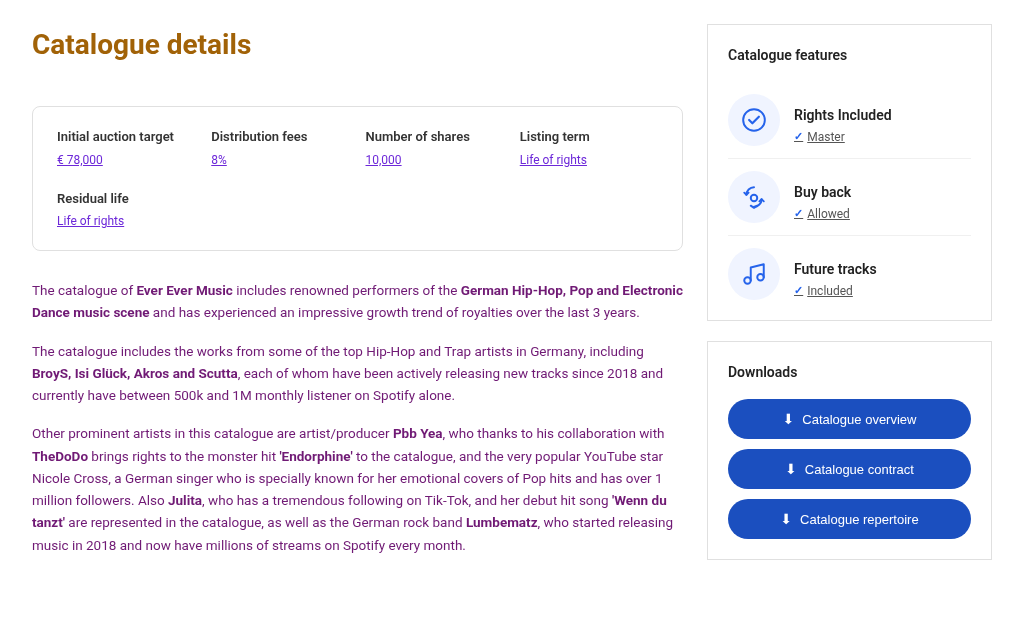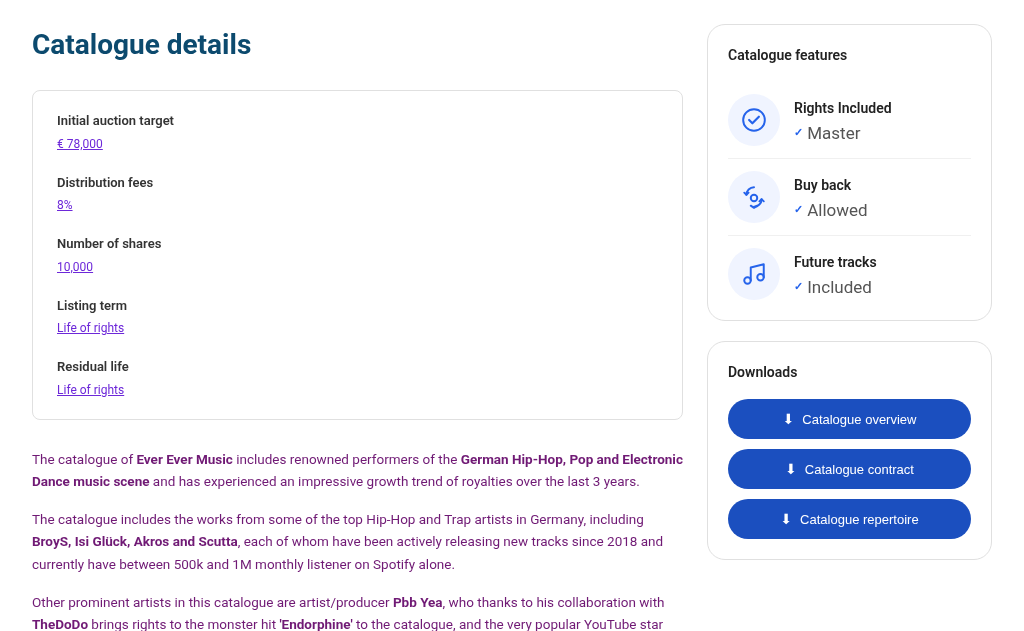--- a/index.html
+++ b/index.html
@@ -17,29 +17,29 @@
       max-width: 1024px;
       margin: 0 auto;
     }
     .main-content {
       flex: 1;
       min-width: 0;
     }
     .page-title {
       font-size: 28px;
       font-weight: 700;
-      margin-bottom: 24px;
-      color: #0c4a6e;
+      margin-bottom: 40px;
+      color: #a16207;
     }
     .stats-card {
       border: 1px solid #e0e0e0;
       border-radius: 8px;
       padding: 20px 24px;
       display: grid;
-      grid-template-columns: repeat(1, 1fr);
+      grid-template-columns: repeat(4, 1fr);
       gap: 20px 16px;
       margin-bottom: 28px;
     }
     .stat-item {}
     .stat-label {
       font-size: 13px;
       font-weight: 600;
       color: #333;
       margin-bottom: 4px;
     }
@@ -60,21 +60,21 @@
     
     .sidebar {
       width: 285px;
       flex-shrink: 0;
       display: flex;
       flex-direction: column;
       gap: 20px;
     }
     .sidebar-card {
       border: 1px solid #e0e0e0;
-      border-radius: 18px;
+      border-radius: 0;
       padding: 20px 20px;
     }
     .sidebar-card-title {
       font-size: 14px;
       font-weight: 600;
       color: #222;
       margin-bottom: 16px;
     }
     .feature-item {
       display: flex;
@@ -105,25 +105,26 @@
       height: 26px;
     }
     .feature-text {}
     .feature-name {
       font-size: 14px;
       font-weight: 600;
       color: #222;
       margin-bottom: 2px;
     }
     .feature-sub {
-      font-size: 17px;
+      font-size: 12px;
       color: #555;
       display: flex;
       align-items: center;
       gap: 4px;
+      text-decoration: underline;
     }
     .feature-sub::before {
       content: '✓';
       color: #2563EB;
       font-weight: 700;
       font-size: 11px;
     }
     
     .download-btn {
       display: flex;

